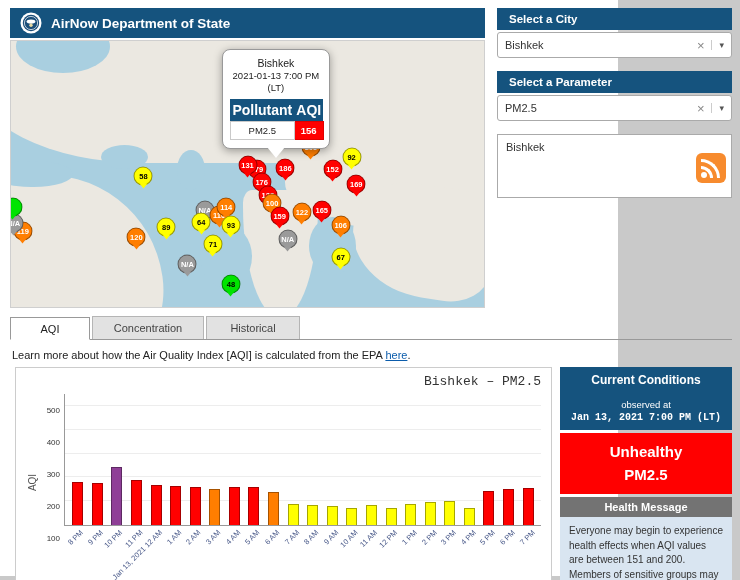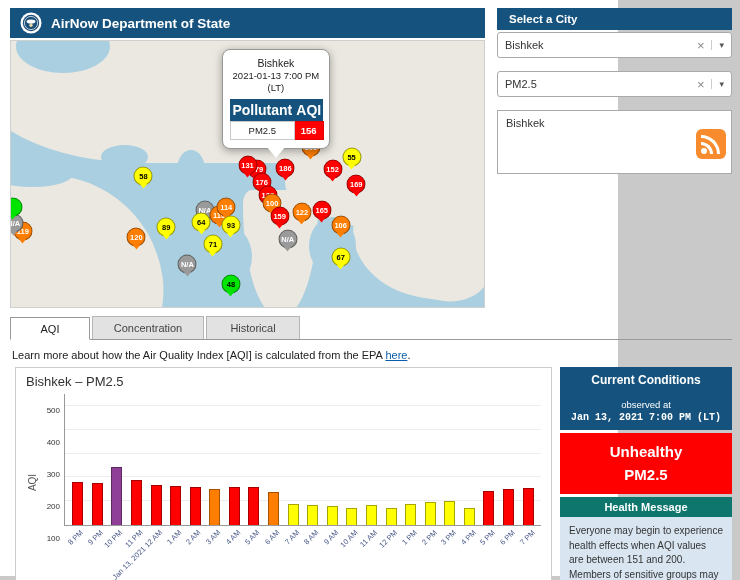--- a/index.html
+++ b/index.html
@@ -83,21 +83,21 @@
   .tab-aqi { width:80px; }
   .tab-conc { width:112px; }
   .tab-hist { width:94px; }
   .tab.active { background:#fff; border-color:#999; position:relative; top:1px; border-bottom:1px solid #fff; color:#222; }
 
   .epa-line { font-size:11px; color:#222; margin:9px 0 6px 2px; }
 
   
   .bottom-row { display:flex; gap:8px; margin-top:3px; margin-left:5px; width:717px; align-items:stretch; }
   .chart-panel { width:537px; border:1px solid #ccc; background:#fff; padding:6px 10px 2px; }
-  .chart-title { text-align:left; font-size:13px; color:#333; margin-bottom:5px; }
+  .chart-title { text-align:right; font-size:13px; color:#333; margin-bottom:5px;font-family:Liberation Mono, monospace; }
   .chart-body { display:flex; }
   .y-title { width:14px; display:flex; align-items:center; justify-content:center; }
   .y-title span { transform:rotate(-90deg); font-size:10px; color:#555; }
   .y-axis { position:relative; width:24px; }
   .ytick { position:absolute; right:4px; transform:translateY(50%); font-size:8px; color:#333; }
   .plot-col { flex:1; }
   .plot { position:relative; height:132px; border-left:1px solid #999; border-bottom:1px solid #999; display:flex; align-items:flex-end; padding:0 3px; }
   .gridline { position:absolute; left:0; right:0; height:1px; background:#ededed; }
   .bar-slot { flex:1; display:flex; justify-content:center; align-items:flex-end; height:100%; position:relative; z-index:1; }
   .bar { width:11px; border:1px solid rgba(0,0,0,0.35); border-bottom:none; cursor:pointer; }
@@ -105,21 +105,21 @@
   .xlab { flex:1; position:relative; }
   .xlab span { position:absolute; top:2px; right:40%; transform:rotate(-45deg); transform-origin:100% 0; font-size:7.5px; color:#4a5a8a; white-space:nowrap; }
 
   
   .conditions { flex:1; display:flex; flex-direction:column; }
   .cc-header { background:#15537e; color:#fff; text-align:center; padding:6px 4px 7px; }
   .cc-l1 { font-weight:bold; font-size:12px; }
   .cc-l2 { font-size:9.5px; margin-top:12px; }
   .cc-l3 { font-weight:bold; font-size:10px; margin-top:2px;font-family:Liberation Mono, monospace; }
   .cc-aqi { background:#ff0000; color:#fff; text-align:center; font-weight:bold; font-size:15px; line-height:1.5; padding:8px 4px; margin-top:3px; }
-  .cc-hm-title { background:#0f766e; color:#fff; font-weight:bold; font-size:11px; text-align:center; padding:4px; margin-top:3px; }
+  .cc-hm-title { background:#737373; color:#fff; font-weight:bold; font-size:11px; text-align:center; padding:4px; margin-top:3px; }
   .cc-hm-body { background:#d9e5f1; color:#333; font-size:10px; line-height:1.45; padding:7px 9px; flex:1; }
 </style>
 </head>
 <body>
 
 <div class="page">
 
   <div class="top-row">
     <div class="left-col">
 
@@ -145,21 +145,21 @@
         <div class="sea-spot sea-caspian"></div>
         <div class="sea-spot sea-med"></div>
         <div class="sea-spot sea-bengal"></div>
         <div class="sea-spot sea-arabian"></div>
 
         <div>
             <div class="marker" style="left: 28%; top: 51.5%; --c: #ffff00; color: rgb(0, 0, 0);">58</div>
             <div class="marker" style="left: 52%; top: 49%; --c: #ff0000; color: rgb(255, 255, 255);">179</div>
             <div class="marker" style="left: 58%; top: 48.5%; --c: #ff0000; color: rgb(255, 255, 255);">186</div>
             <div class="marker" style="left: 63.4%; top: 40.7%; --c: #ff7e00; color: rgb(255, 255, 255);">105</div>
-            <div class="marker" style="left: 72%; top: 44.4%; --c: #ffff00; color: rgb(0, 0, 0);">55</div>
+            <div class="marker" style="left: 72%; top: 44.4%; --c: #ffff00; color: rgb(0, 0, 0);">92</div>
             <div class="marker" style="left: 68%; top: 49%; --c: #ff0000; color: rgb(255, 255, 255);">152</div>
             <div class="marker" style="left: 73%; top: 54.5%; --c: #ff0000; color: rgb(255, 255, 255);">169</div>
             <div class="marker" style="left: 53%; top: 53.7%; --c: #ff0000; color: rgb(255, 255, 255);">176</div>
             <div class="marker" style="left: 54.3%; top: 58.6%; --c: #ff0000; color: rgb(255, 255, 255);">138</div>
             <div class="marker" style="left: 50%; top: 47.4%; --c: #ff0000; color: rgb(255, 255, 255);">131</div>
             <div class="marker" style="left: 41%; top: 64.2%; --c: #9a9a9a; color: rgb(255, 255, 255);">N/A</div>
             <div class="marker" style="left: 40.2%; top: 68.7%; --c: #ffff00; color: rgb(0, 0, 0);">64</div>
             <div class="marker" style="left: 44%; top: 66%; --c: #ff7e00; color: rgb(255, 255, 255);">110</div>
             <div class="marker" style="left: 45.5%; top: 63%; --c: #ff7e00; color: rgb(255, 255, 255);">114</div>
             <div class="marker" style="left: 46.5%; top: 70%; --c: #ffff00; color: rgb(0, 0, 0);">93</div>
@@ -201,20 +201,21 @@
     </div>
 
     <div class="sidebar">
       <div class="panel-header">Select a City</div>
       <div class="select-box">
         <span class="select-value">Bishkek</span>
         <span class="sel-clear">×</span>
         <span class="sel-arrow">▾</span>
       </div>
 
+      <div class="panel-header">Select a Parameter</div>
       <div class="select-box">
         <span class="select-value">PM2.5</span>
         <span class="sel-clear">×</span>
         <span class="sel-arrow">▾</span>
       </div>
 
       <div class="feed-box">
         <span>Bishkek</span>
         <div class="rss-icon">
             <i class="w2"></i>

